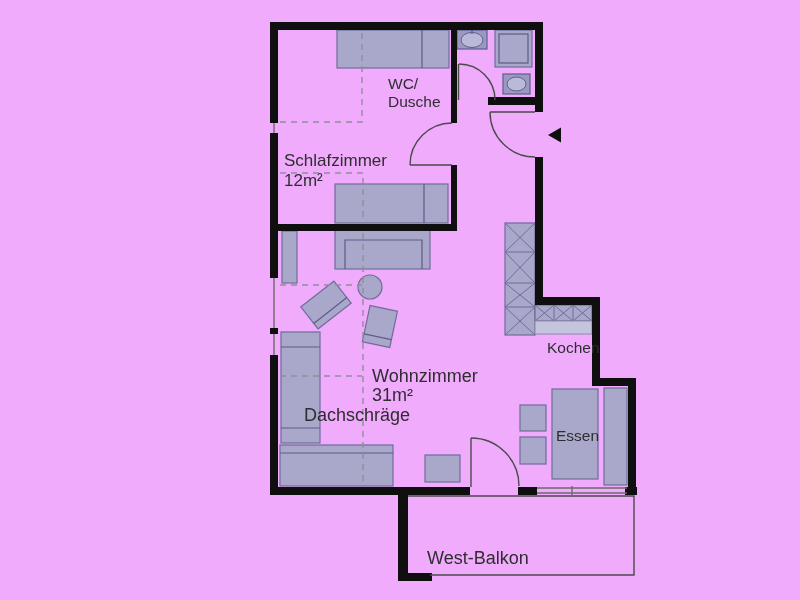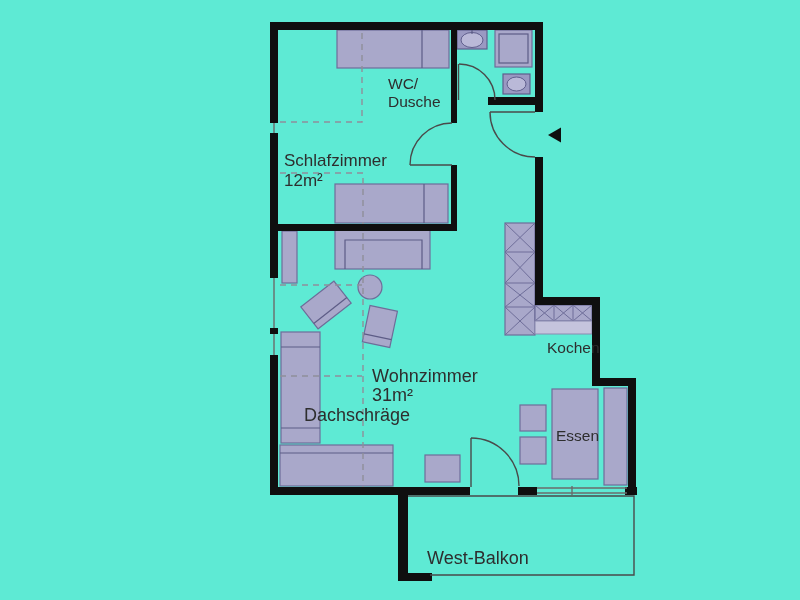--- a/index.html
+++ b/index.html
@@ -1,16 +1,16 @@
 <!DOCTYPE html>
 <html><head>
 <meta charset="utf-8">
 <style>
   html,body{margin:0;padding:0;background:#fff;}
-  #stage{position:relative;width:800px;height:600px;background:#5eead4;overflow:hidden;
+  #stage{position:relative;width:800px;height:600px;background:#f0abfc;overflow:hidden;
          font-family:"Liberation Sans", sans-serif;}
   svg{position:absolute;left:0;top:0;}
   .wall{fill:#0f0f0f;stroke:none;}
   .furn{fill:#a9a8ca;stroke:#6e6d99;stroke-width:1.2;}
   .furn-dark{fill:#9a99c2;stroke:#5f5e8c;stroke-width:1.2;}
   .furn-light{fill:#bab9d8;stroke:#5f5e8c;stroke-width:1;}
   .apron{fill:#c5c4dd;stroke:#8a89b0;stroke-width:1;}
   .innerline{stroke:#5d5c86;stroke-width:1.2;fill:none;}
   .hatch{stroke:#6e6d99;stroke-width:1;fill:none;}
   .dash{stroke:#8f8f9a;stroke-width:1.4;fill:none;stroke-dasharray:6 5;}

